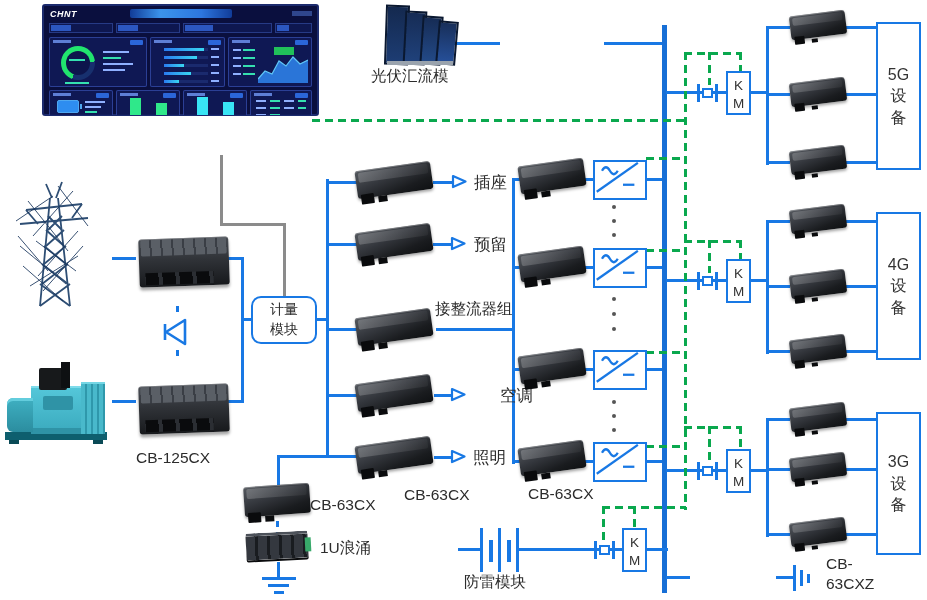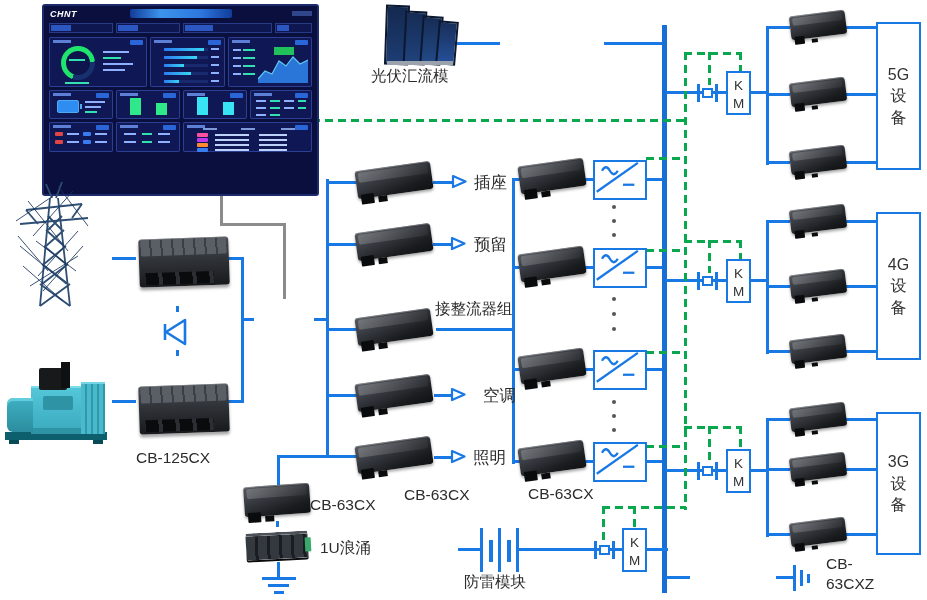--- a/index.html
+++ b/index.html
@@ -57,21 +57,21 @@
   .rectifier svg{display:block;}
   .rectifier line,.rectifier path{stroke:var(--blue);stroke-width:2.6;fill:none;}
   .fuse{position:absolute;width:21px;height:18px;}
   .fuse i{position:absolute;background:var(--blue);}
   .fuse .b1{left:0;top:0;width:3px;height:18px;}
   .fuse .b2{right:0;top:0;width:3px;height:18px;}
   .fuse .bx{left:5px;top:4px;width:11px;height:10px;background:#fff;border:2.4px solid var(--blue);box-sizing:border-box;}
   .dot3{position:absolute;width:4px;height:4px;border-radius:50%;background:#555;}
   .gnd b{position:absolute;background:var(--blue);}
   
-  .dash{position:absolute;left:43px;top:5px;width:275px;height:190px;background:#0a0f3e;border-radius:2px;
+  .dash{position:absolute;left:43px;top:5px;width:275px;height:110px;background:#0a0f3e;border-radius:2px;
         box-shadow:inset 0 0 0 1px #1c2b6e, 0 0 0 1px #1c2b6e;overflow:hidden;}
   .d-logo{position:absolute;left:7px;top:4px;color:#fff;font-weight:700;font-style:italic;font-size:9px;letter-spacing:.5px;}
   .d-title{position:absolute;left:50%;transform:translateX(-50%);top:4px;width:102px;height:9px;border-radius:2px;
         background:linear-gradient(90deg,#123f9e,#3f9bf5 30%,#2f7ce8 70%,#123f9e);filter:blur(.6px);opacity:.95;}
   .d-ver{position:absolute;right:6px;top:6px;width:20px;height:5px;background:#3c5aa8;opacity:.75;}
   .d-tab{position:absolute;top:18px;height:10px;background:#0e1750;box-shadow:inset 0 0 0 1px #263a86;}
   .d-tab::before{content:"";position:absolute;left:2px;top:2px;width:32%;height:6px;background:#2c57c0;}
   .pnl{position:absolute;background:rgba(17,26,88,.85);box-shadow:inset 0 0 0 1px #2b3f95;border-radius:2px;}
   .pnl::before{content:"";position:absolute;top:3px;left:4px;width:18px;height:3px;background:#5e7fd6;}
   .pnl::after{content:"";position:absolute;top:3px;right:4px;width:13px;height:5px;background:#2f6fe8;border-radius:1px;opacity:.9;}
@@ -321,20 +321,22 @@
 
   <div class="bk-xl" style="left:139px;top:238px"></div>
   <div class="bk-xl" style="left:139px;top:385px"></div>
   <div class="bdv" style="left:176px;top:306px;height:54px"></div>
   <svg width="34" height="32" viewBox="0 0 34 32" style="position:absolute;left:158px;top:316px;background:#fff">
     <path d="M27 4 L27 28 L8 16 Z" fill="#fff" stroke="#1878e4" stroke-width="2.6" stroke-linejoin="round"></path>
     <line x1="7" y1="8" x2="7" y2="24" stroke="#1878e4" stroke-width="2.6"></line>
   </svg>
   <div class="lbl" style="left:136px;top:449px">CB-125CX</div>
 
+  <div class="rbox small ml" style="left:251px;top:296px;width:66px;height:48px">计量
+模块</div>
 
   <div style="position:absolute;left:385px;top:3px;width:70px;height:64px">
     <i style="position:absolute;left:0;top:2px;width:20px;height:56px;transform:rotate(2deg);border:2px solid #0a1830;background:linear-gradient(#14294f,#1d3d74),repeating-linear-gradient(180deg,rgba(130,160,210,.45) 0 1px,transparent 1px 8px)"></i>
     <i style="position:absolute;left:19px;top:8px;width:18px;height:50px;transform:rotate(3deg);border:2px solid #0a1830;background:linear-gradient(#162c55,#20427c),repeating-linear-gradient(180deg,rgba(130,160,210,.45) 0 1px,transparent 1px 7px)"></i>
     <i style="position:absolute;left:36px;top:13px;width:17px;height:45px;transform:rotate(4deg);border:2px solid #0a1830;background:linear-gradient(#162c55,#234a88),repeating-linear-gradient(180deg,rgba(130,160,210,.45) 0 1px,transparent 1px 7px)"></i>
     <i style="position:absolute;left:52px;top:18px;width:16px;height:40px;transform:rotate(5deg);border:2px solid #0a1830;background:linear-gradient(#182f5a,#26509a),repeating-linear-gradient(180deg,rgba(130,160,210,.45) 0 1px,transparent 1px 6px)"></i>
     <i style="position:absolute;left:2px;top:58px;width:66px;height:4px;background:#9aa3ad"></i>
   </div>
   <div class="lbl" style="left:371px;top:66px">光伏汇流模</div>
 
@@ -350,21 +352,21 @@
       <path d="M2 2 L14.5 7.5 L2 13 Z" fill="#fff" stroke="#1878e4" stroke-width="2.2" stroke-linejoin="round"></path>
     </svg>
   <svg width="17" height="15" viewBox="0 0 17 15" style="position:absolute;left:450px;top:387px">
       <path d="M2 2 L14.5 7.5 L2 13 Z" fill="#fff" stroke="#1878e4" stroke-width="2.2" stroke-linejoin="round"></path>
     </svg>
   <svg width="17" height="15" viewBox="0 0 17 15" style="position:absolute;left:450px;top:449px">
       <path d="M2 2 L14.5 7.5 L2 13 Z" fill="#fff" stroke="#1878e4" stroke-width="2.2" stroke-linejoin="round"></path>
     </svg>
   <div class="lbl lbl-load" style="left:474px;top:172px">插座</div>
   <div class="lbl lbl-load" style="left:474px;top:234px">预留</div>
-  <div class="lbl lbl-load" style="left:483px;top:385px">空调</div>
+  <div class="lbl lbl-load" style="left:500px;top:385px">空调</div>
   <div class="lbl lbl-load" style="left:473px;top:447px">照明</div>
   <div class="lbl" style="left:435px;top:299px">接整流器组</div>
   <div class="lbl" style="left:404px;top:486px">CB-63CX</div>
 
   <div class="bk bk-flat" style="left:244px;top:485px"></div>
   <div class="lbl" style="left:310px;top:496px">CB-63CX</div>
   <div class="bdv" style="left:276px;top:521px;height:12px"></div>
   <div class="surge1u" style="left:246px;top:532px"></div>
   <div class="lbl" style="left:320px;top:538px">1U浪涌</div>
   <div class="gnd">

